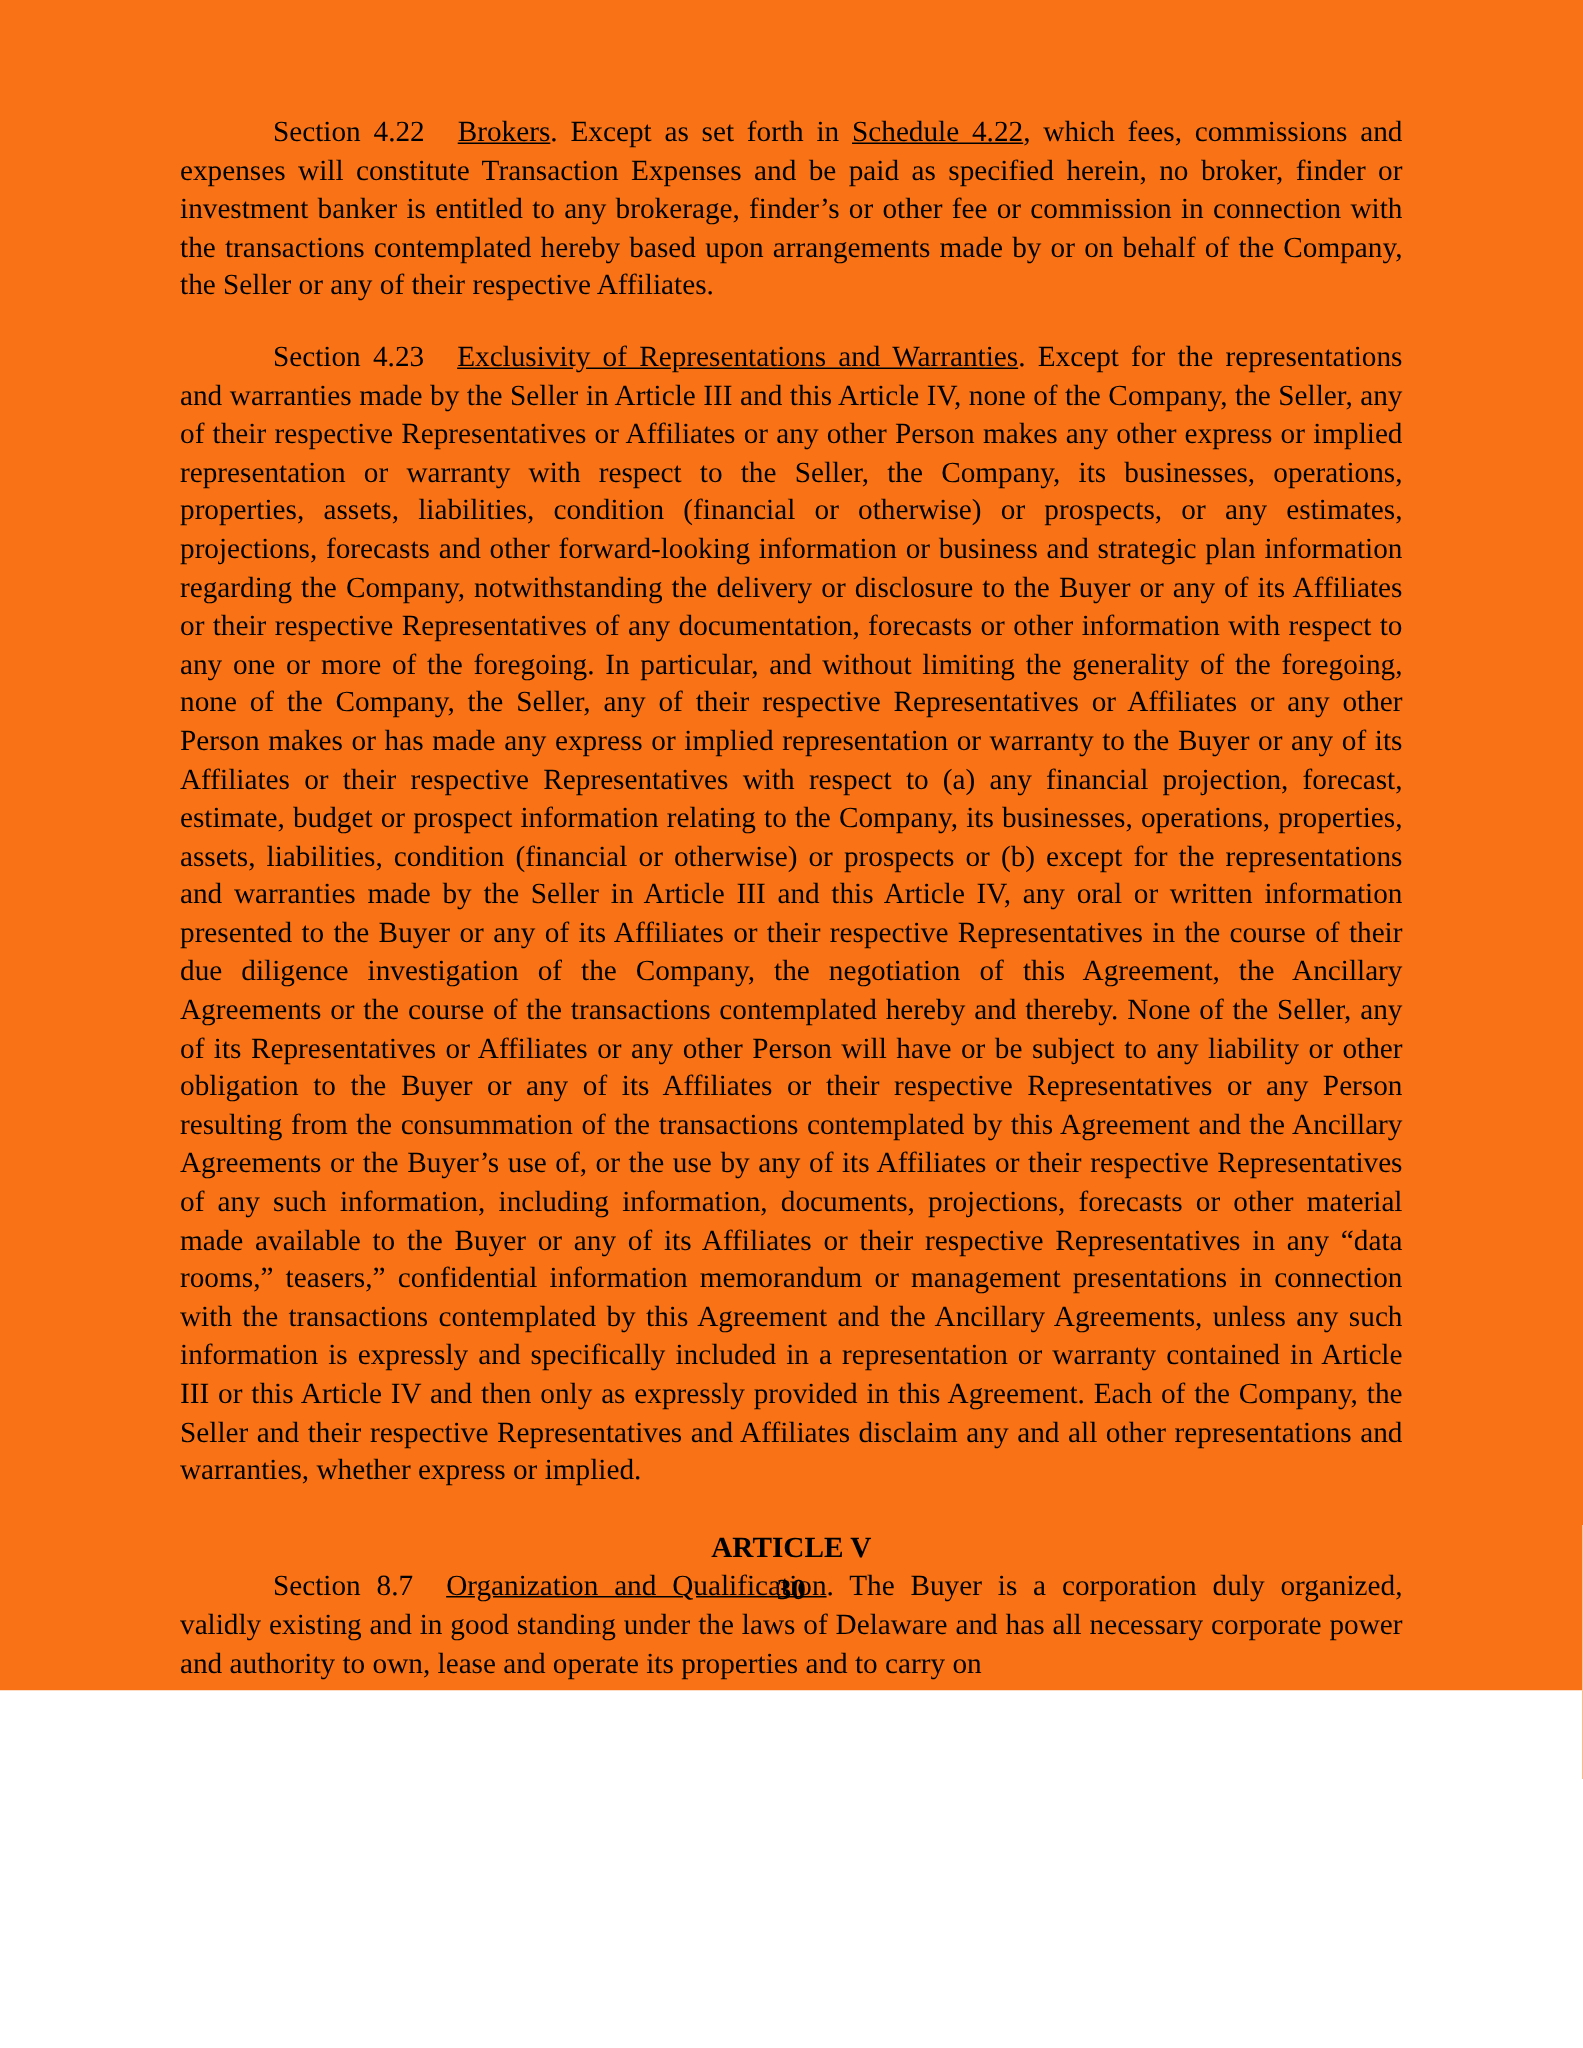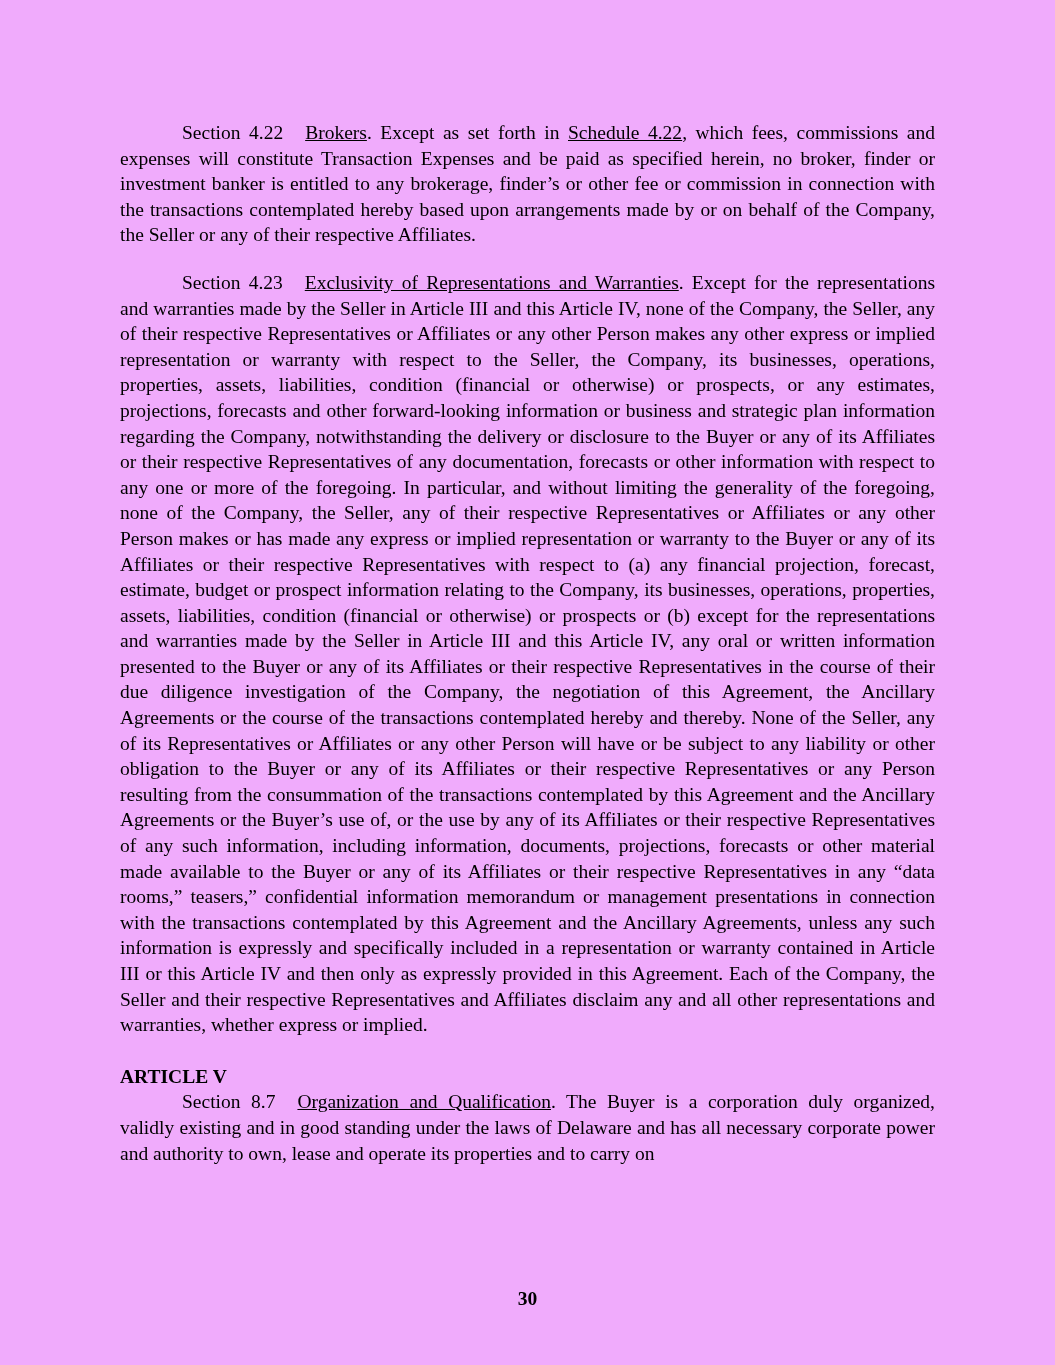--- a/index.html
+++ b/index.html
@@ -6,24 +6,24 @@
     margin: 0;
     padding: 0;
     background: #ffffff;
   }
   body {
     font-family: "Liberation Serif", serif;
   }
   .page {
     position: relative;
     width: 1055px;
-    height: 1365px;
-    background: #f0abfc;
+    height: 1127px;
+    background: #f97316;
     box-sizing: border-box;
-    padding: 120px 120px 40px 120px;
+    padding: 76px 120px 40px 120px;
     overflow: hidden;
   }
   .para {
     font-size: 19.5px;
     line-height: 25.6px;
     text-align: justify;
     text-justify: inter-word;
     color: #000000;
     margin: 0 0 22px 0;
   }
@@ -35,20 +35,21 @@
     white-space: nowrap;
   }
   .section-gap {
     display: inline-block;
     width: 22px;
   }
   .uline {
     text-decoration: underline;
   }
   .article-head {
+    text-align: center;
     font-weight: bold;
     font-size: 19.5px;
     line-height: 25.6px;
     margin: 26px 0 0 0;
     color: #000000;
   }
   .article-head .line2 {
     display: block;
   }
   .para.after-heading {

